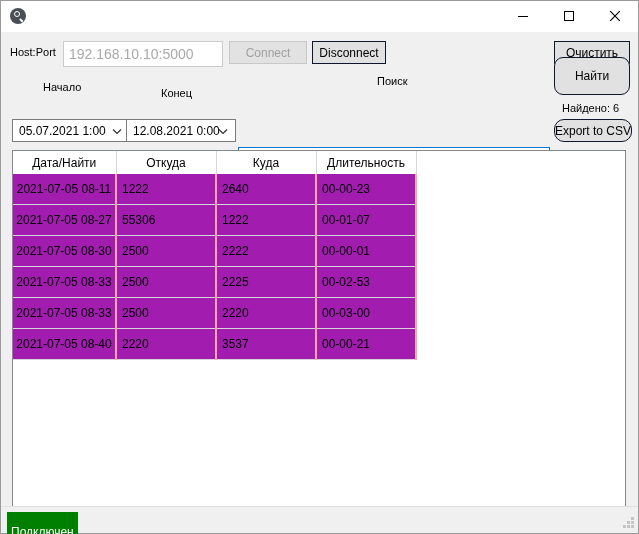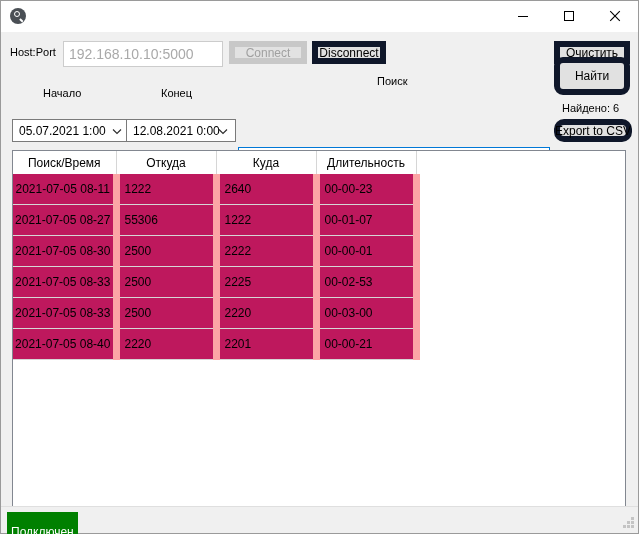--- a/index.html
+++ b/index.html
@@ -104,21 +104,21 @@
   .lbl {
     position: absolute;
     font-size: 11px;
     color: #000;
     white-space: nowrap;
   }
   .btn {
     position: absolute;
     box-sizing: border-box;
     background: #e1e1e1;
-    border: 6px solid #0f172a;
+    border: 1px solid #0f172a;
     font-family: "Liberation Sans", sans-serif;
     font-size: 12px;
     color: #000;
     text-align: center;
     line-height: 1;
     display: flex;
     align-items: center;
     justify-content: center;
     padding: 4px;
     cursor: default;
@@ -199,24 +199,24 @@
     height: 23px;
     text-align: center;
     border-right: 1px solid #d6d6d6;
     border-bottom: none;
     background: #ffffff;
     padding: 0;
     color: #000;
   }
   table.grid td {
     height: 30px;
-    border-right: 7px solid #fca5a5;
+    border-right: 2px solid #fca5a5;
     border-bottom: 1px solid #d6d6d6;
     padding: 0 0 0 5px;
-    background: #be185d;
+    background: #a21caf;
     color: #000;
     white-space: nowrap;
     overflow: hidden;
   }
   table.grid td.first {
     text-align: center;
     padding-left: 0;
   }
 
   
@@ -285,21 +285,21 @@
     <div class="lbl" style="left:9px; top:14px;">Host:Port</div>
 
     <div class="txt" style="left:62px; top:9px; width:160px; height:22px;">192.168.10.10:5000</div>
 
     <div class="btn disabled" style="left:228px; top:9px; width:78px; height:23px;">Connect</div>
 
     <div class="btn" style="left:553px; top:9px; width:76px; height:23px;">Очистить</div>
 
     <div class="btn" style="left:311px; top:9px; width:74px; height:23px;">Disconnect</div>
 
-    <div class="lbl" style="left:42px; top:55px;">Начало</div>
+    <div class="lbl" style="left:42px; top:49px;">Начало</div>
     <div class="lbl" style="left:160px; top:55px;">Конец</div>
     <div class="lbl" style="left:376px; top:43px;">Поиск</div>
 
     <div class="btn" style="left:553px; top:25px; width:76px; height:38px;border-radius:9px;">Найти</div>
 
     <div class="lbl" style="left:561px; top:70px;">Найдено: 6</div>
 
     <div class="combo" style="left:11px; top:87px; width:118px; height:23px;">
       <span>05.07.2021 1:00</span>
       <span class="chev">
@@ -328,21 +328,21 @@
     <div class="grid-panel" style="left:11px; top:118px; width:614px; height:358px;">
       <table class="grid">
         <colgroup>
           <col class="c0">
             <col class="c1">
             <col class="c2">
             <col class="c3">
         </colgroup>
         <thead>
           <tr>
-            <th>Поиск/Время</th>
+            <th>Дата/Найти</th>
             <th>Откуда</th>
             <th>Куда</th>
             <th>Длительность</th>
           </tr>
         </thead>
         <tbody>
           <tr>
             <td class="first">2021-07-05 08-11</td>
             <td>1222</td>
             <td>2640</td>
@@ -368,21 +368,21 @@
           </tr>
           <tr>
             <td class="first">2021-07-05 08-33</td>
             <td>2500</td>
             <td>2220</td>
             <td>00-03-00</td>
           </tr>
           <tr>
             <td class="first">2021-07-05 08-40</td>
             <td>2220</td>
-            <td>2201</td>
+            <td>3537</td>
             <td>00-00-21</td>
           </tr>
         </tbody>
       </table>
     </div>
 
   </div>
 
   <div class="statusbar">
     <div class="status-chip">Подключен</div>

